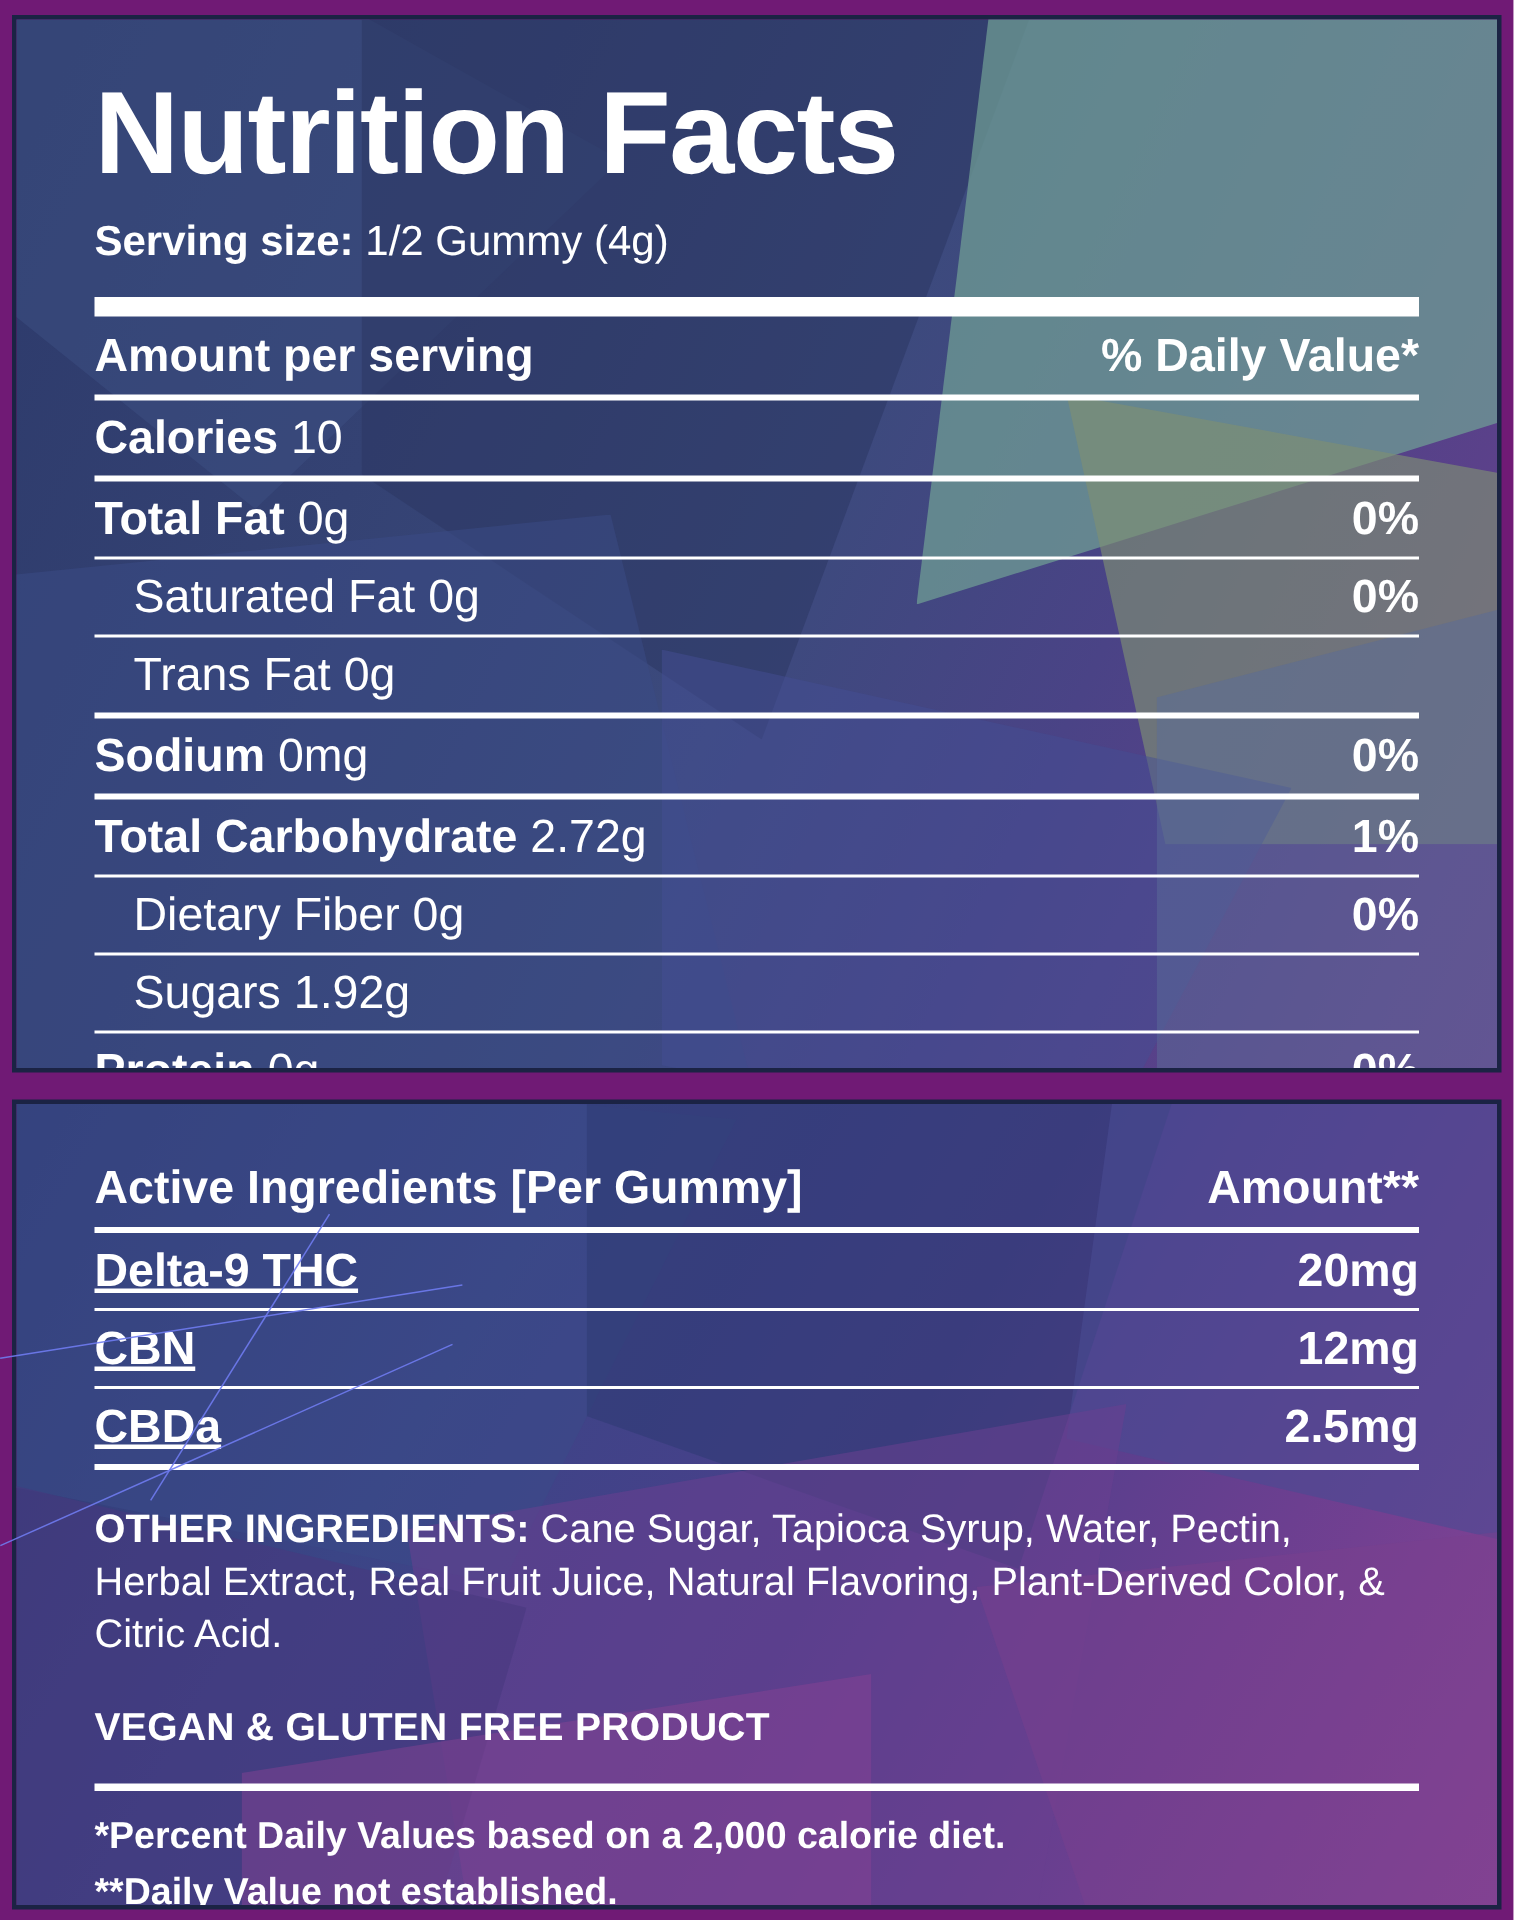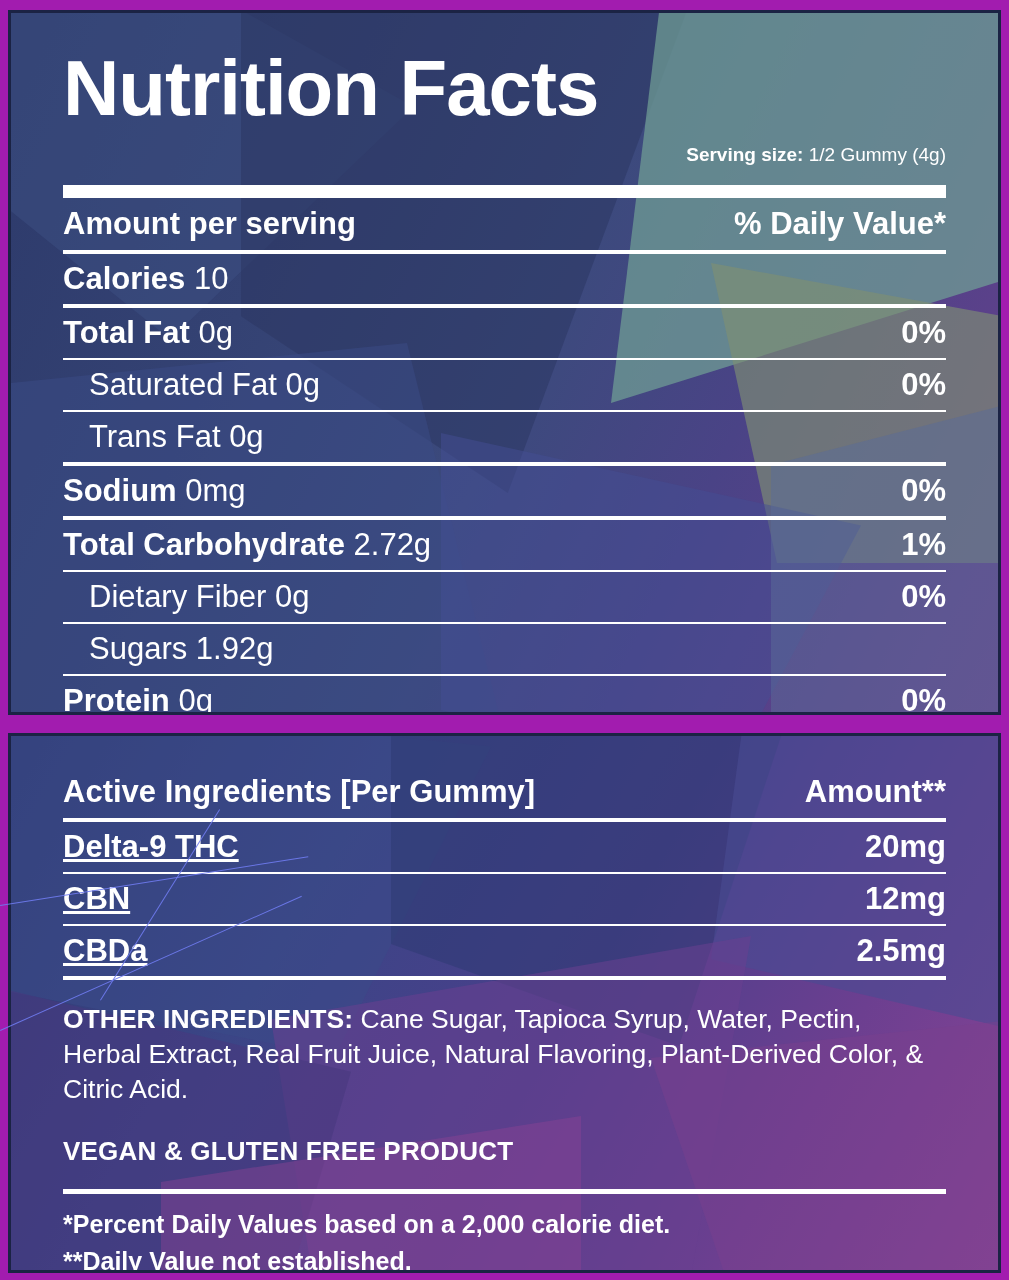--- a/index.html
+++ b/index.html
@@ -9,21 +9,21 @@
     width: 1009px;
     height: 1280px;
     background: #ffffff;
     font-family: "Liberation Sans", sans-serif;
   }
 
   .page {
     position: relative;
     width: 1009px;
     height: 1280px;
-    background: #a21caf;
+    background: #701a75;
     overflow: hidden;
   }
 
   
   .panel {
     position: absolute;
     left: 8px;
     width: 993px;
     border: 3px solid #1b2344;
     overflow: hidden;
@@ -86,24 +86,23 @@
   .title {
     font-size: 78px;
     font-weight: bold;
     letter-spacing: -1px;
     line-height: 1;
     margin: 36px 0 14px 0;
     color: #ffffff;
   }
 
   .serving-line {
-    font-size: 19px;
+    font-size: 28px;
     line-height: 1.45;
     color: #ffffff;
-    text-align: right;
   }
   .serving-line b { font-weight: bold; }
 
   .rule-thick {
     height: 13px;
     background: #ffffff;
     margin: 16px 0 0 0;
   }
   .rule-med {
     height: 4px;

